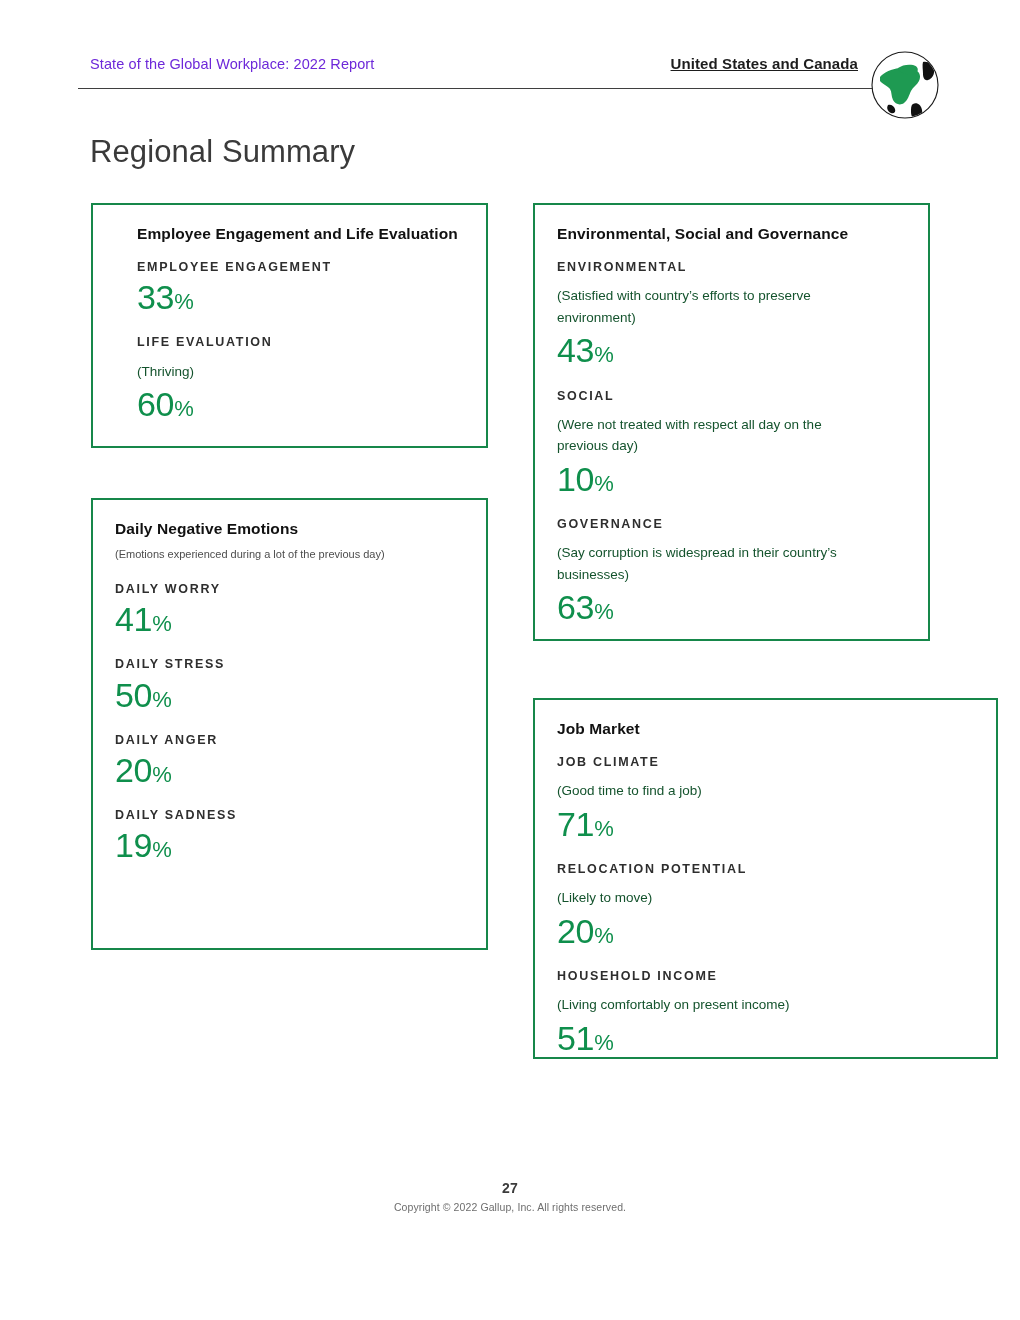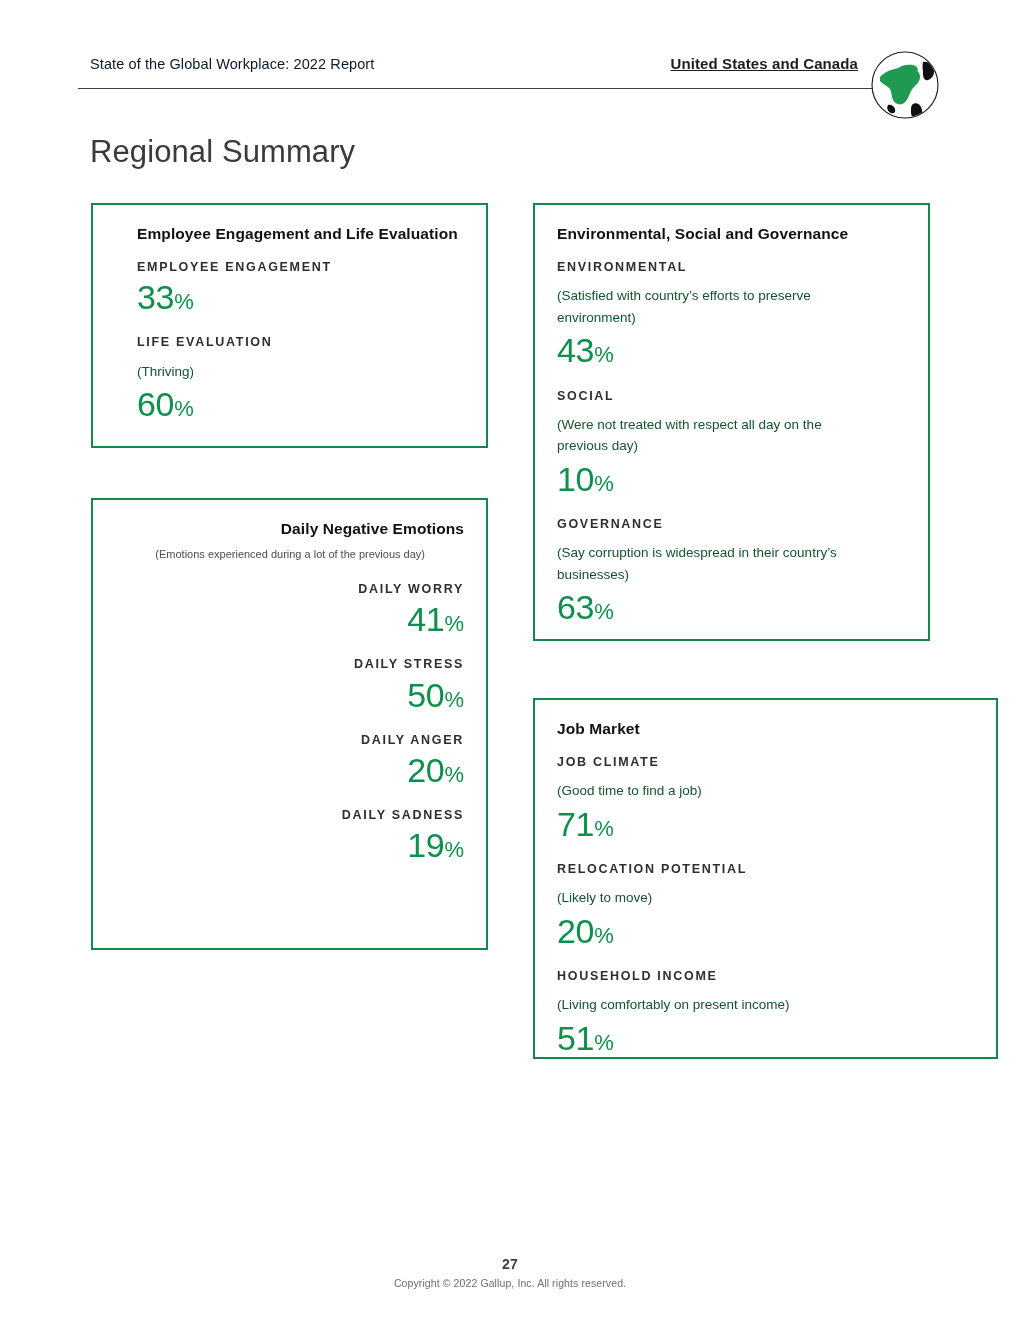--- a/index.html
+++ b/index.html
@@ -27,21 +27,21 @@
     left: 78px;
     top: 52px;
     width: 864px;
     height: 40px;
   }
   .header-left {
     position: absolute;
     left: 12px;
     top: 4px;
     font-size: 14.5px;
-    color: #0f172a;
+    color: #6d28d9;
     letter-spacing: 0.1px;
     white-space: nowrap;
   }
   .header-right {
     position: absolute;
     right: 84px;
     top: 3px;
     font-size: 15px;
     font-weight: 700;
     color: #1d1d1d;
@@ -131,30 +131,30 @@
     margin-top: 3px;
     letter-spacing: -0.3px;
   }
   .metric-value .pct {
     font-size: 22px;
     letter-spacing: 0;
   }
 
   
   #card-engagement { left: 91px;  top: 203px; width: 397px; height: 245px; padding-left: 22px; }
-  #card-emotions   { left: 91px;  top: 498px; width: 397px; height: 452px; text-align: right; }
+  #card-emotions   { left: 91px;  top: 498px; width: 397px; height: 452px; }
   #card-esg        { left: 533px; top: 203px; width: 397px; height: 438px; }
   #card-jobmarket  { left: 533px; top: 698px; width: 465px; height: 361px; }
 
   
   .footer {
     position: absolute;
     left: 0;
     right: 0;
-    top: 1256px;
+    top: 1180px;
     text-align: center;
   }
   .page-number {
     font-size: 14px;
     font-weight: 700;
     color: #3c3c3c;
     letter-spacing: 0.2px;
   }
   .copyright {
     font-size: 10.5px;

